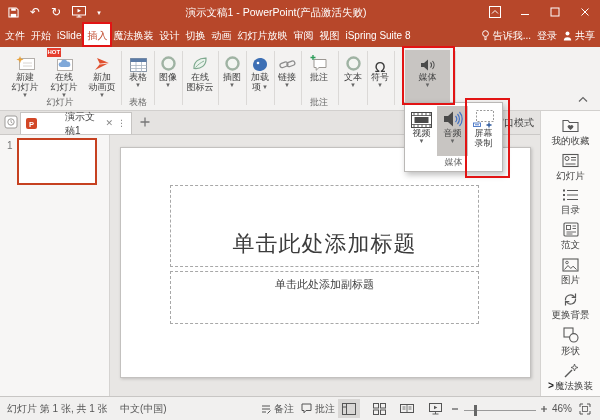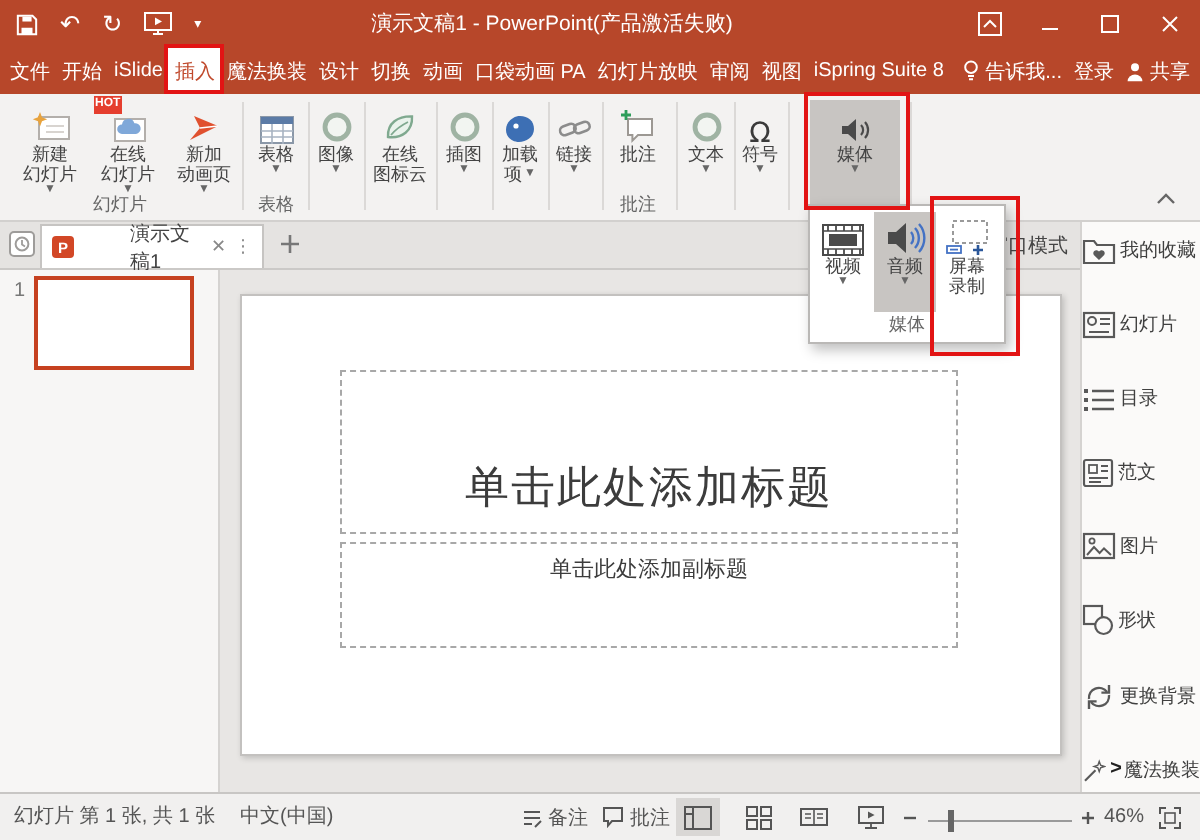--- a/index.html
+++ b/index.html
@@ -64,21 +64,21 @@
   .mediadrop{left:404px;top:102px;width:99px;height:70px;background:#fff;border:1px solid #BAB8B6;
     box-shadow:2px 3px 6px rgba(0,0,0,.25);z-index:50;box-sizing:border-box;}
   .mdbtns{display:flex;height:50px;padding:3px 1px 0;}
   .mdbtn{width:31px;display:flex;flex-direction:column;align-items:center;font-size:9px;color:#444;line-height:10px;text-align:center;}
   .mdbtn .ric{height:22px;display:flex;align-items:flex-end;}
   .mdlabel{position:absolute;bottom:2px;left:0;width:100%;text-align:center;font-size:9px;color:#666;}
 
   
   .sidebar{left:540px;top:111px;width:60px;height:285px;background:#FBFAF9;border-left:1px solid #D5D3D1;
     box-sizing:border-box;display:flex;flex-direction:column;justify-content:space-between;padding:7px 0 3px;}
-  .sbitem{display:flex;flex-direction:row;align-items:center;gap:2px;font-size:9.5px;color:#404040;white-space:nowrap;font-family:Liberation Mono, monospace;}
+  .sbitem{display:flex;flex-direction:column;align-items:center;gap:2px;font-size:9.5px;color:#404040;white-space:nowrap;font-family:Liberation Mono, monospace;}
   .sbrow{display:flex;align-items:center;gap:1px;}
   .sbchev{font-weight:bold;font-size:10px;color:#222;}
 
   
   .statusbar{left:0;top:396px;width:600px;height:24px;background:#F1F0EF;border-top:1px solid #C8C6C4;
     box-sizing:border-box;font-size:10px;color:#555;}
   .sbtxt{position:absolute;top:0;line-height:23px;white-space:nowrap;}
   .sbico{position:absolute;display:flex;align-items:center;gap:3px;height:23px;}
   .viewbtn{position:absolute;top:2px;width:22px;height:19px;display:flex;align-items:center;justify-content:center;}
   .viewbtn.active{background:#D9D7D5;}
@@ -141,21 +141,20 @@
     <span class="rtab">开始</span>
     <span class="rtab">iSlide</span>
     <span class="rtab active">
       <span>插入</span>
       <span class="redbox" style="left:-2px;right:-2px;top:-2px;bottom:0;"></span>
     </span>
     <span class="rtab">魔法换装</span>
     <span class="rtab">设计</span>
     <span class="rtab">切换</span>
     <span class="rtab">动画</span>
-    <span class="rtab">口袋动画 PA</span>
     <span class="rtab">幻灯片放映</span>
     <span class="rtab">审阅</span>
     <span class="rtab">视图</span>
     <span class="rtab">iSpring Suite 8</span>
     <div class="tabrow-right">
       <span class="rtab">
         <svg width="9" height="11" viewBox="0 0 9 11">
             <circle cx="4.5" cy="3.6" r="2.9" fill="none" stroke="#fff"></circle>
             <path d="M3 8h3M3.5 9.6h2" stroke="#fff"></path>
           </svg>
@@ -459,34 +458,34 @@
     </div>
     <div class="sbitem">
       <svg width="17" height="14" viewBox="0 0 17 14">
           <rect x="1" y="1" width="15" height="12" fill="none" stroke="#595959" stroke-width="1.1"></rect>
           <circle cx="5" cy="4.5" r="1.3" fill="none" stroke="#595959" stroke-width=".9"></circle>
           <path d="M2.5 11.5 6 7.5l2.8 3 2.2-2.3 3.5 3.3" fill="none" stroke="#595959" stroke-width="1"></path>
         </svg>
       <span>图片</span>
     </div>
     <div class="sbitem">
-      <svg width="16" height="16" viewBox="0 0 16 16">
-          <rect x="1" y="1" width="9" height="9" fill="none" stroke="#595959" stroke-width="1.1"></rect>
-          <circle cx="10.8" cy="10.8" r="4.2" fill="#FBFAF9" stroke="#595959" stroke-width="1.1"></circle>
-        </svg>
-      <span>形状</span>
-    </div>
-    <div class="sbitem">
       <svg width="17" height="15" viewBox="0 0 17 15">
           <path d="M3.5 8.5a5 5 0 0 1 9-3.5" fill="none" stroke="#595959" stroke-width="1.2"></path>
           <path d="M13.5 1.5v3.8h-3.8" fill="none" stroke="#595959" stroke-width="1.2"></path>
           <path d="M13.5 6.5a5 5 0 0 1-9 3.5" fill="none" stroke="#595959" stroke-width="1.2"></path>
           <path d="M3.5 13.5V9.7h3.8" fill="none" stroke="#595959" stroke-width="1.2"></path>
         </svg>
       <span>更换背景</span>
+    </div>
+    <div class="sbitem">
+      <svg width="16" height="16" viewBox="0 0 16 16">
+          <rect x="1" y="1" width="9" height="9" fill="none" stroke="#595959" stroke-width="1.1"></rect>
+          <circle cx="10.8" cy="10.8" r="4.2" fill="#FBFAF9" stroke="#595959" stroke-width="1.1"></circle>
+        </svg>
+      <span>形状</span>
     </div>
     <div class="sbitem">
       <svg width="16" height="15" viewBox="0 0 16 15">
           <path d="M2 14 9 7" stroke="#595959" stroke-width="1.4"></path>
           <path d="M11.5 1 12.4 3.6 15 4.5 12.4 5.4 11.5 8 10.6 5.4 8 4.5 10.6 3.6z" fill="none" stroke="#595959" stroke-width=".9"></path>
         </svg>
       <span class="sbrow">
         <span class="sbchev">&gt;</span>
         <span>魔法换装</span>
       </span>

